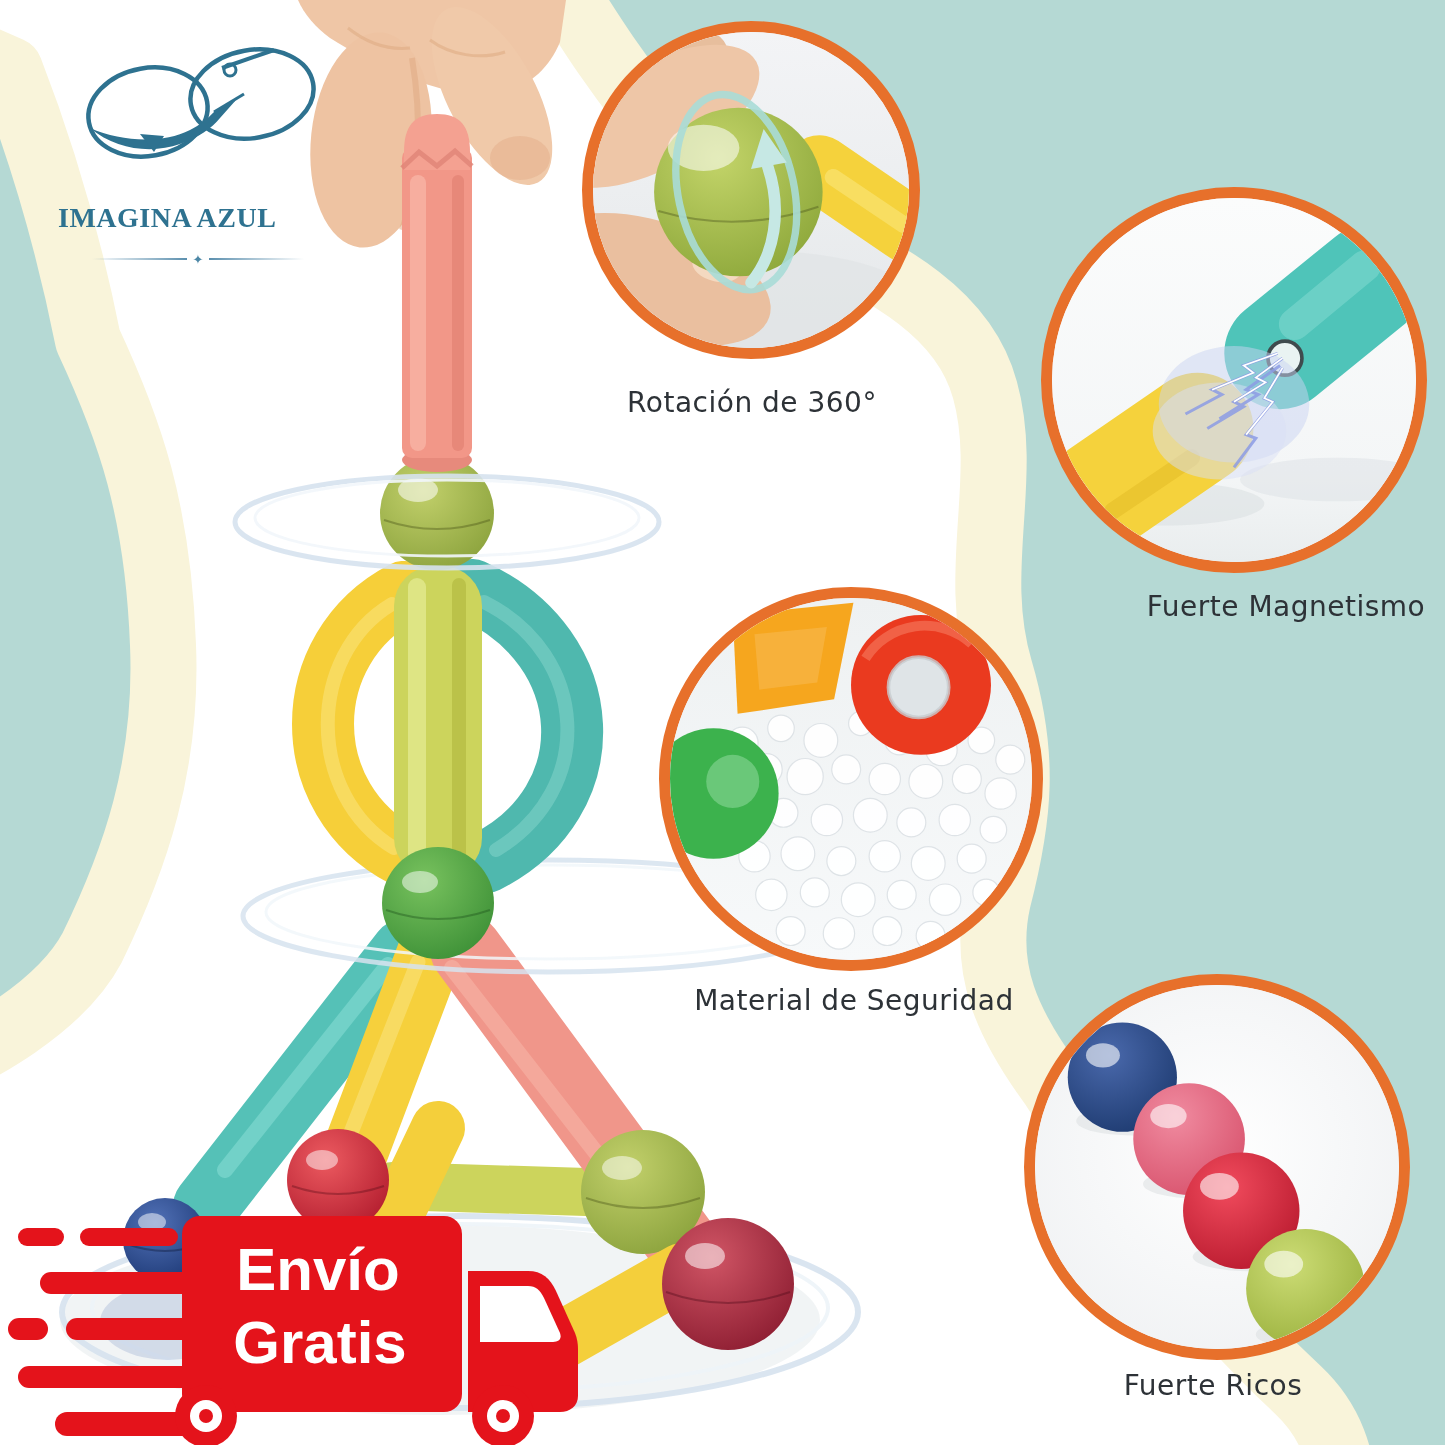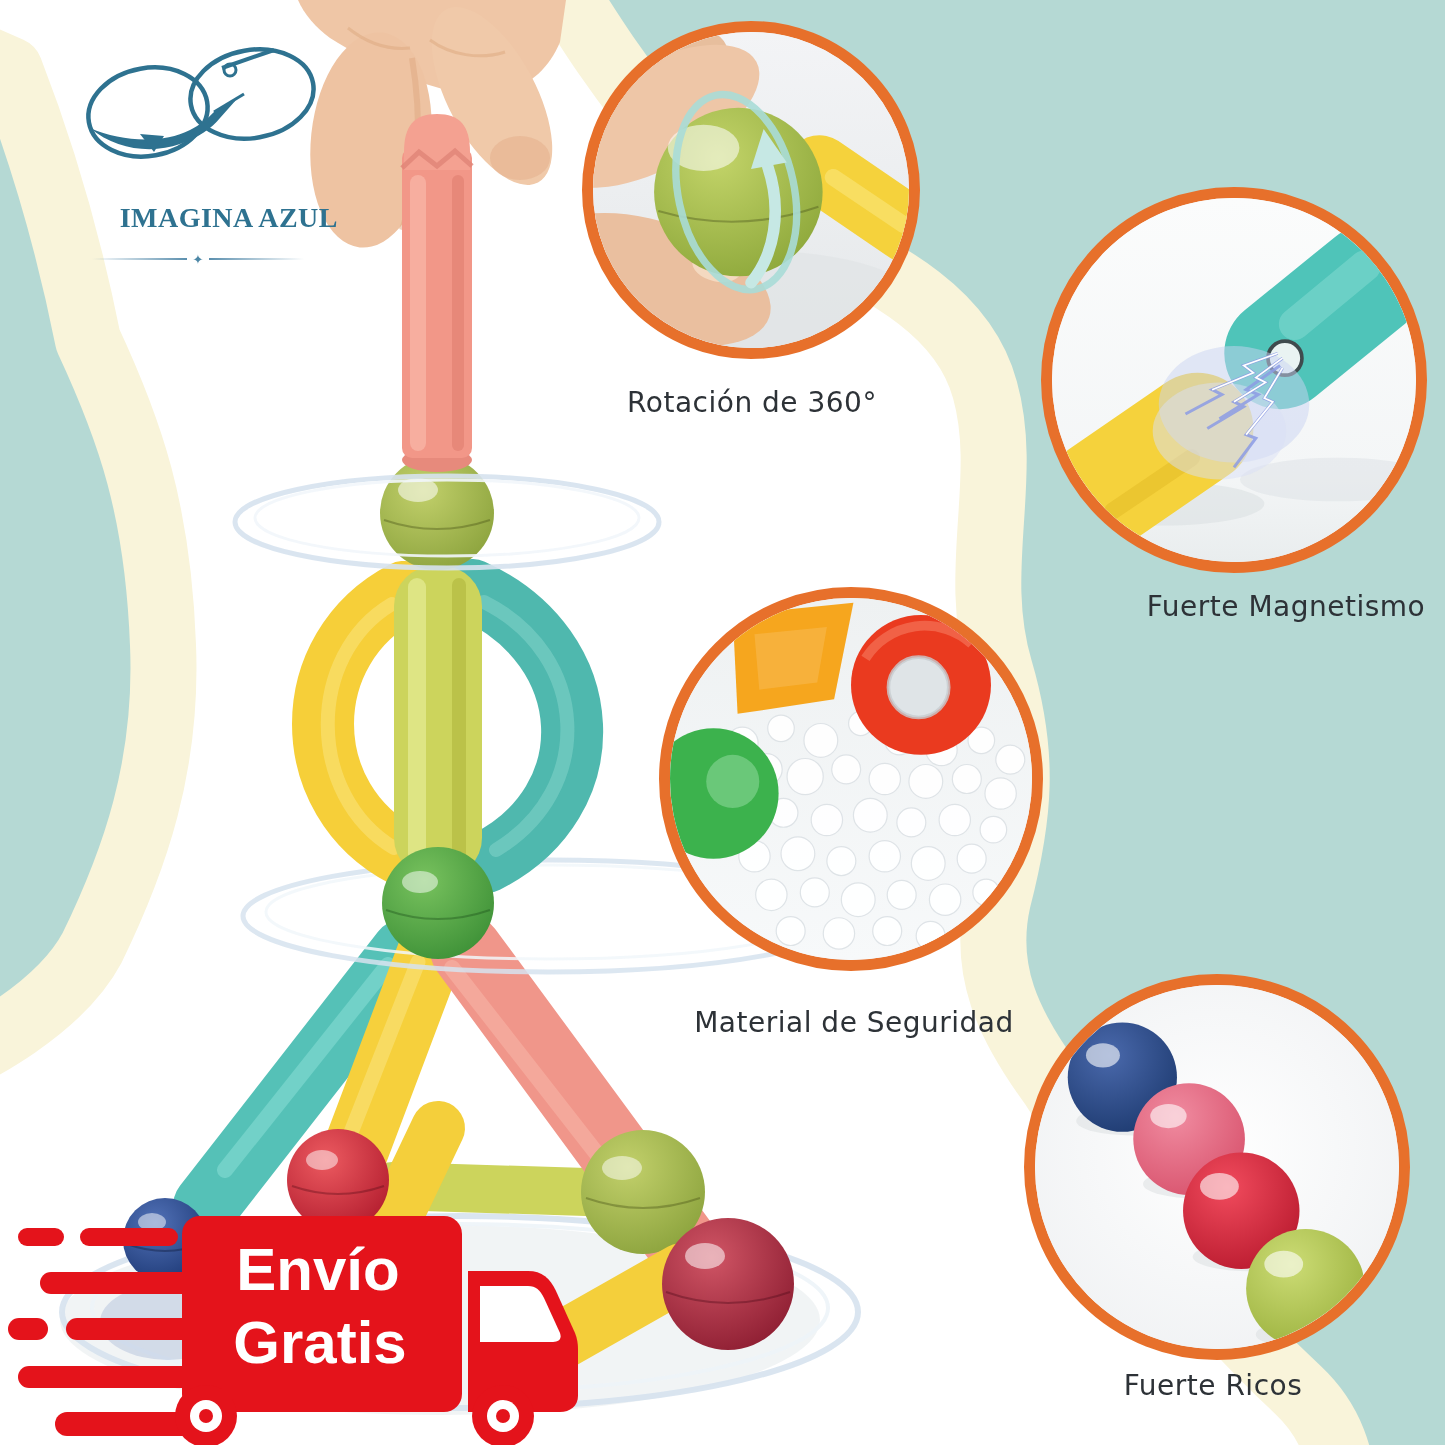--- a/index.html
+++ b/index.html
@@ -6,21 +6,21 @@
   .canvas{
     position:relative;width:1445px;height:1445px;overflow:hidden;
     font-family:"DejaVu Sans",sans-serif;background:#b5d9d4;
   }
   .abs{position:absolute;}
   svg{display:block;}
   
   .logo-wrap{left:70px;top:22px;width:280px;height:235px;}
   .brand-name{
     position:absolute;left:128px;top:180px;width:280px;transform:translateX(-50%);
-    text-align:right;font-family:"Liberation Serif",serif;font-weight:bold;
+    text-align:left;font-family:"Liberation Serif",serif;font-weight:bold;
     font-size:28px;letter-spacing:0.5px;color:#2e7290;white-space:nowrap;
   }
   .brand-divider{
     position:absolute;left:128px;top:228px;transform:translateX(-50%);
     width:212px;height:18px;display:flex;align-items:center;justify-content:center;gap:6px;
   }
   .brand-divider .dline{height:2px;flex:1;}
   .brand-divider .dl-l{background:linear-gradient(to right,rgba(111,156,180,0),#5b8fae);}
   .brand-divider .dl-r{background:linear-gradient(to left,rgba(111,156,180,0),#5b8fae);}
   .brand-divider .orn{font-size:13px;color:#4c87a6;line-height:1;}
@@ -35,21 +35,21 @@
   #c3{left:659px;top:587px;width:362px;height:362px;}
   #c4{left:1024px;top:974px;width:364px;height:364px;}
   
   .caption{
     position:absolute;transform:translateX(-50%);
     font-family:"DejaVu Sans",sans-serif;font-size:28px;line-height:44px;
     color:#2d3237;white-space:nowrap;letter-spacing:0.5px;
   }
   #cap1{left:752px;top:381px;}
   #cap2{left:1286px;top:585px;}
-  #cap3{left:854px;top:979px;margin-top:22px;}
+  #cap3{left:854px;top:979px;}
   #cap4{left:1213px;top:1364px;}
   
   .badge-text{
     font-family:"Liberation Sans",sans-serif;font-weight:bold;fill:#ffffff;
   }
 </style>
 </head>
 <body>
 
 <div class="canvas">

